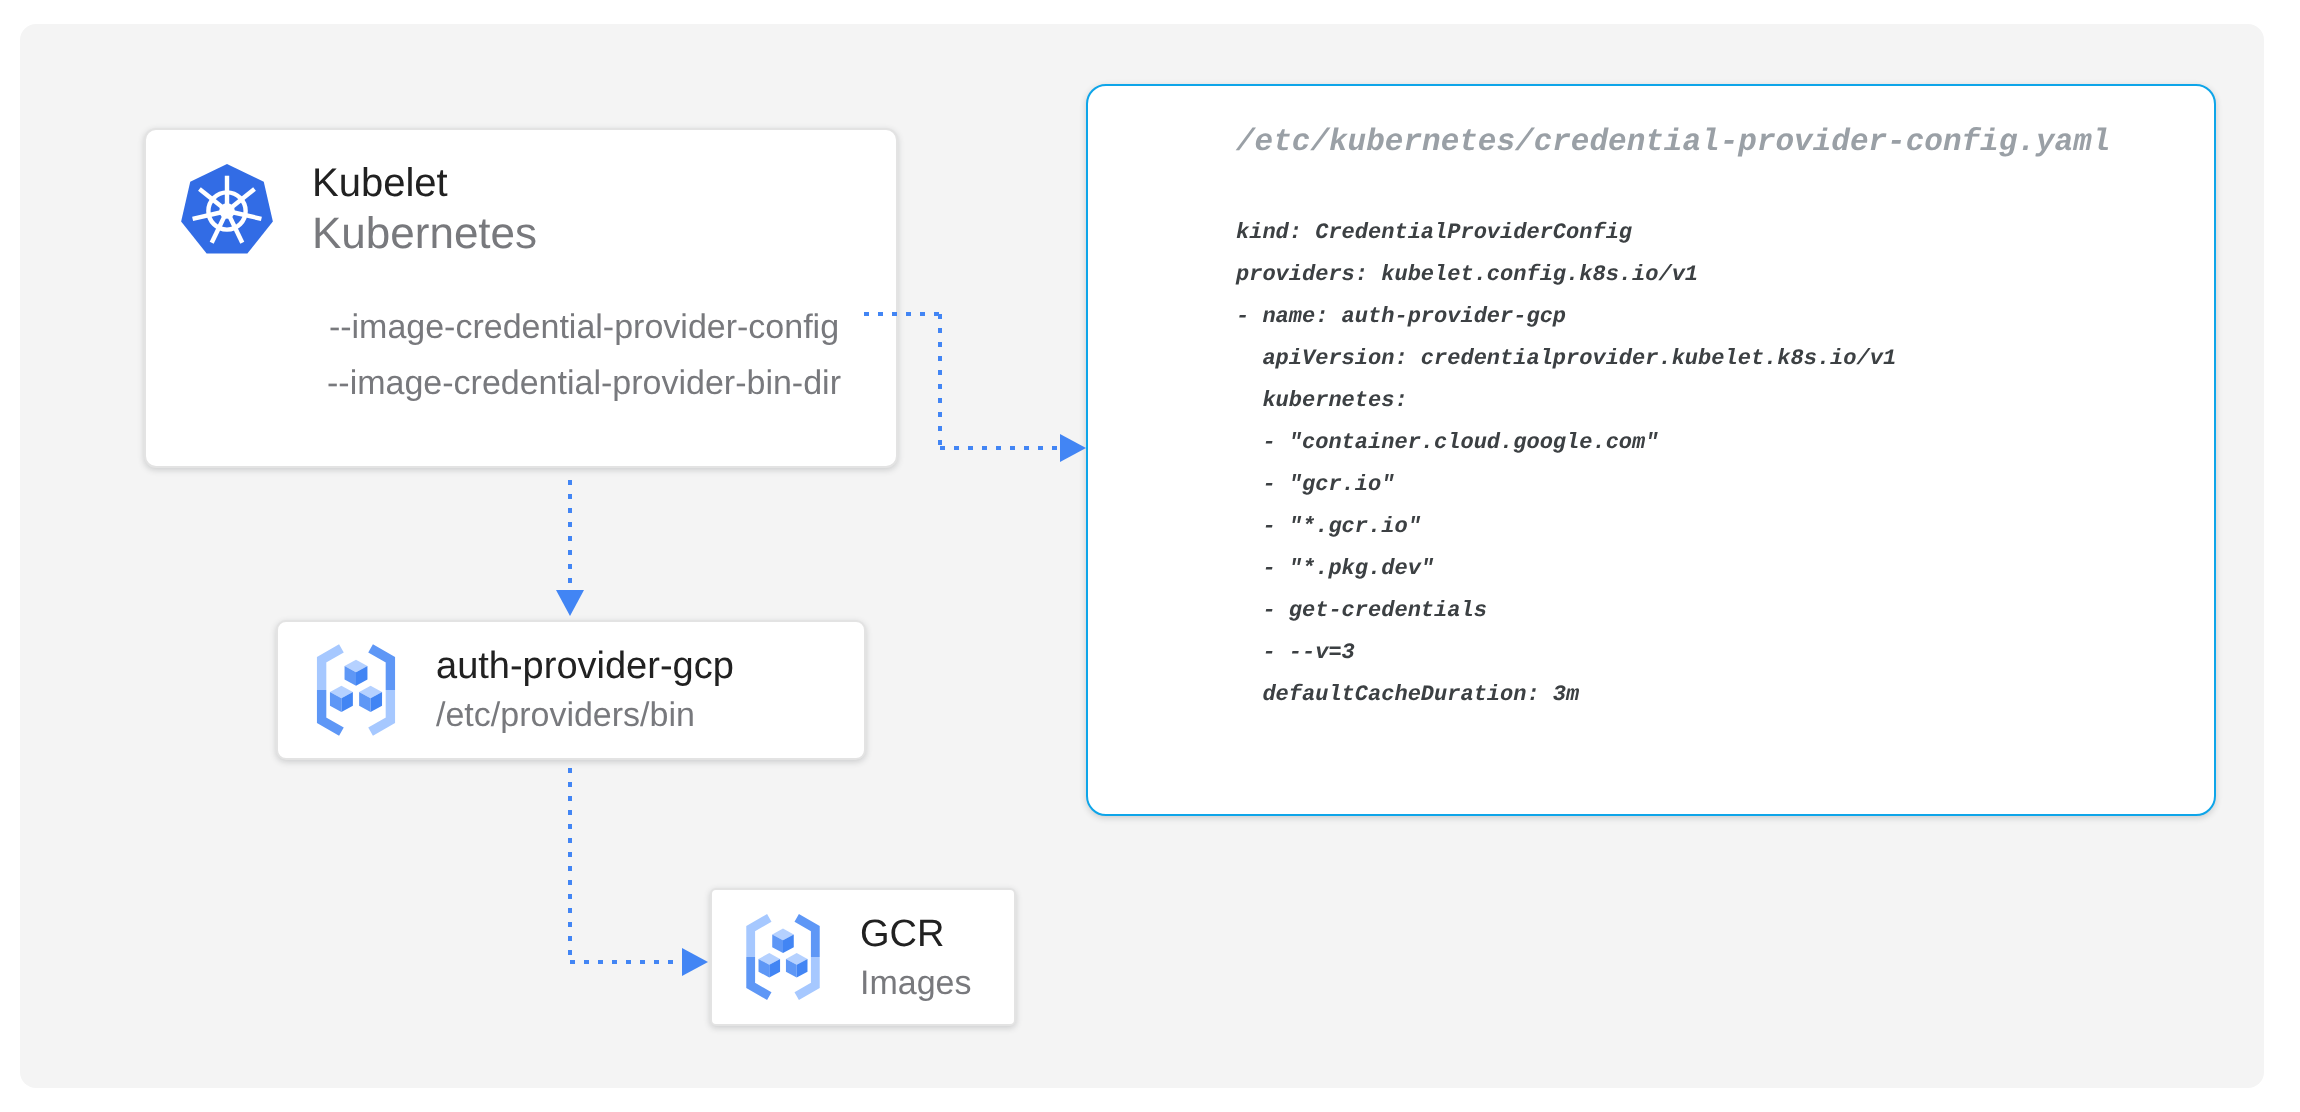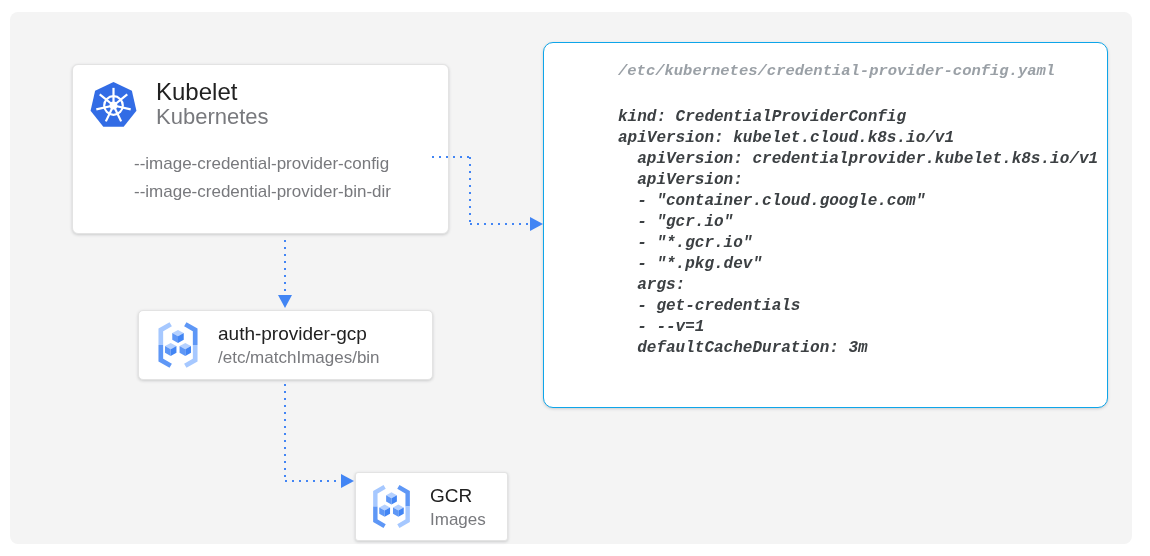--- a/index.html
+++ b/index.html
@@ -17,39 +17,39 @@
   .canvas{position:absolute;left:10px;top:12px;width:1122px;height:532px;
     background:var(--panel-bg);border-radius:8px;}
   .card{position:absolute;background:#ffffff;border:1px solid #e3e3e3;
     box-shadow:0 1px 3px rgba(60,64,67,.22);}
   
   .kubelet{left:72px;top:64px;width:377px;height:170px;border-radius:6px;padding:14px 16px;}
   .node-head{display:flex;align-items:center;}
   .kubelet .node-head{align-items:flex-start;}
   .icon{flex:0 0 auto;display:block;line-height:0;}
   .kubelet .icon{margin:2px 18px 0 0;}
-  .node-title{font-size:24px;color:var(--ink);line-height:26px;}
+  .node-title{font-size:20px;color:var(--ink);line-height:26px;}
   .node-sub{font-size:22px;color:var(--muted);line-height:24px;}
-  .flags{margin:20px 0 0 45px;}
+  .flags{margin:20px 0 0 63px;text-align:center;}
   .flag{font-size:17px;color:var(--muted);line-height:28px;white-space:nowrap;}
   
   .auth{left:138px;top:310px;width:295px;height:70px;border-radius:5px;
     display:flex;align-items:center;padding:16px 14px;}
-  .gcr{left:355px;top:472px;width:153px;height:69px;border-radius:3px;
+  .gcr{left:355px;top:444px;width:153px;height:69px;border-radius:3px;
     display:flex;align-items:center;padding:0 12px;}
   .auth .icon,.gcr .icon{margin-right:15px;}
   .auth .node-title,.gcr .node-title{font-size:19px;line-height:25px;}
   .auth .node-sub,.gcr .node-sub{font-size:17px;line-height:23px;}
   
   .code-panel{left:543px;top:42px;width:565px;height:366px;border-radius:10px;
     border:1px solid #0ea5e9;padding:18px 18px 12px 74px;
     font-family:"Liberation Mono",monospace;font-style:italic;}
   .code-filename{font-size:15.5px;font-weight:700;color:var(--code-muted);
     line-height:21px;margin-bottom:25px;white-space:pre;}
-  .code-line{font-size:16px;font-weight:700;color:var(--code-ink);
+  .code-line{font-size:11px;font-weight:700;color:var(--code-ink);
     line-height:21px;white-space:pre;}
   
   .dot-h{position:absolute;height:2px;
     background:repeating-linear-gradient(90deg,var(--blue) 0 2.4px,transparent 2.4px 7px);}
   .dot-v{position:absolute;width:2px;
     background:repeating-linear-gradient(180deg,var(--blue) 0 2.4px,transparent 2.4px 7px);}
   .head{position:absolute;width:0;height:0;}
   .head-right{border-left:13px solid var(--blue);
     border-top:7px solid transparent;border-bottom:7px solid transparent;}
   .head-down{border-top:13px solid var(--blue);
@@ -106,21 +106,21 @@
         <path d="M23 50 L34 56 L34 69 L23 63 Z" fill="#5e97f6"></path>
         <path d="M45 50 L34 56 L34 69 L45 63 Z" fill="#4285f4"></path>
         <path d="M62 44 L73 50 L62 56 L51 50 Z" fill="#b5d1ff"></path>
         <path d="M51 50 L62 56 L62 69 L51 63 Z" fill="#5e97f6"></path>
         <path d="M73 50 L62 56 L62 69 L73 63 Z" fill="#4285f4"></path>
       </g>
     </svg>
   </span>
   <div class="node-text">
     <div class="node-title">auth-provider-gcp</div>
-    <div class="node-sub">/etc/matchImages/bin</div>
+    <div class="node-sub">/etc/providers/bin</div>
   </div>
 </div>
 
 <div class="card gcr">
   <span class="icon">
     <svg width="47" height="47" viewBox="0 0 96 96">
       <g fill="none" stroke-width="9">
         <path d="M34 8 L15 19 L15 48" stroke="#a6c8ff"></path>
         <path d="M15 48 L15 77 L34 88" stroke="#5e97f6"></path>
         <path d="M62 8 L81 19 L81 48" stroke="#5e97f6"></path>
@@ -142,30 +142,30 @@
   <div class="node-text">
     <div class="node-title">GCR</div>
     <div class="node-sub">Images</div>
   </div>
 </div>
 
 <div class="card code-panel">
   <div class="code-filename">/etc/kubernetes/credential-provider-config.yaml</div>
   <div class="code-body">
       <div class="code-line">kind: CredentialProviderConfig</div>
-      <div class="code-line">apiVersion: kubelet.cloud.k8s.io/v1</div>
+      <div class="code-line">providers: kubelet.config.k8s.io/v1</div>
+      <div class="code-line">- name: auth-provider-gcp</div>
       <div class="code-line">  apiVersion: credentialprovider.kubelet.k8s.io/v1</div>
-      <div class="code-line">  apiVersion:</div>
+      <div class="code-line">  kubernetes:</div>
       <div class="code-line">  - "container.cloud.google.com"</div>
       <div class="code-line">  - "gcr.io"</div>
       <div class="code-line">  - "*.gcr.io"</div>
       <div class="code-line">  - "*.pkg.dev"</div>
-      <div class="code-line">  args:</div>
       <div class="code-line">  - get-credentials</div>
-      <div class="code-line">  - --v=1</div>
+      <div class="code-line">  - --v=3</div>
       <div class="code-line">  defaultCacheDuration: 3m</div>
     </div>
 </div>
 
 <div class="dot-h" style="left:432px;top:156px;width:39px;"></div>
 <div class="dot-v" style="left:469px;top:157px;height:68px;"></div>
 <div class="dot-h" style="left:470px;top:223px;width:60px;"></div>
 <div class="head head-right" style="left:530px;top:217px;"></div>
 
 <div class="dot-v" style="left:284px;top:240px;height:56px;"></div>

